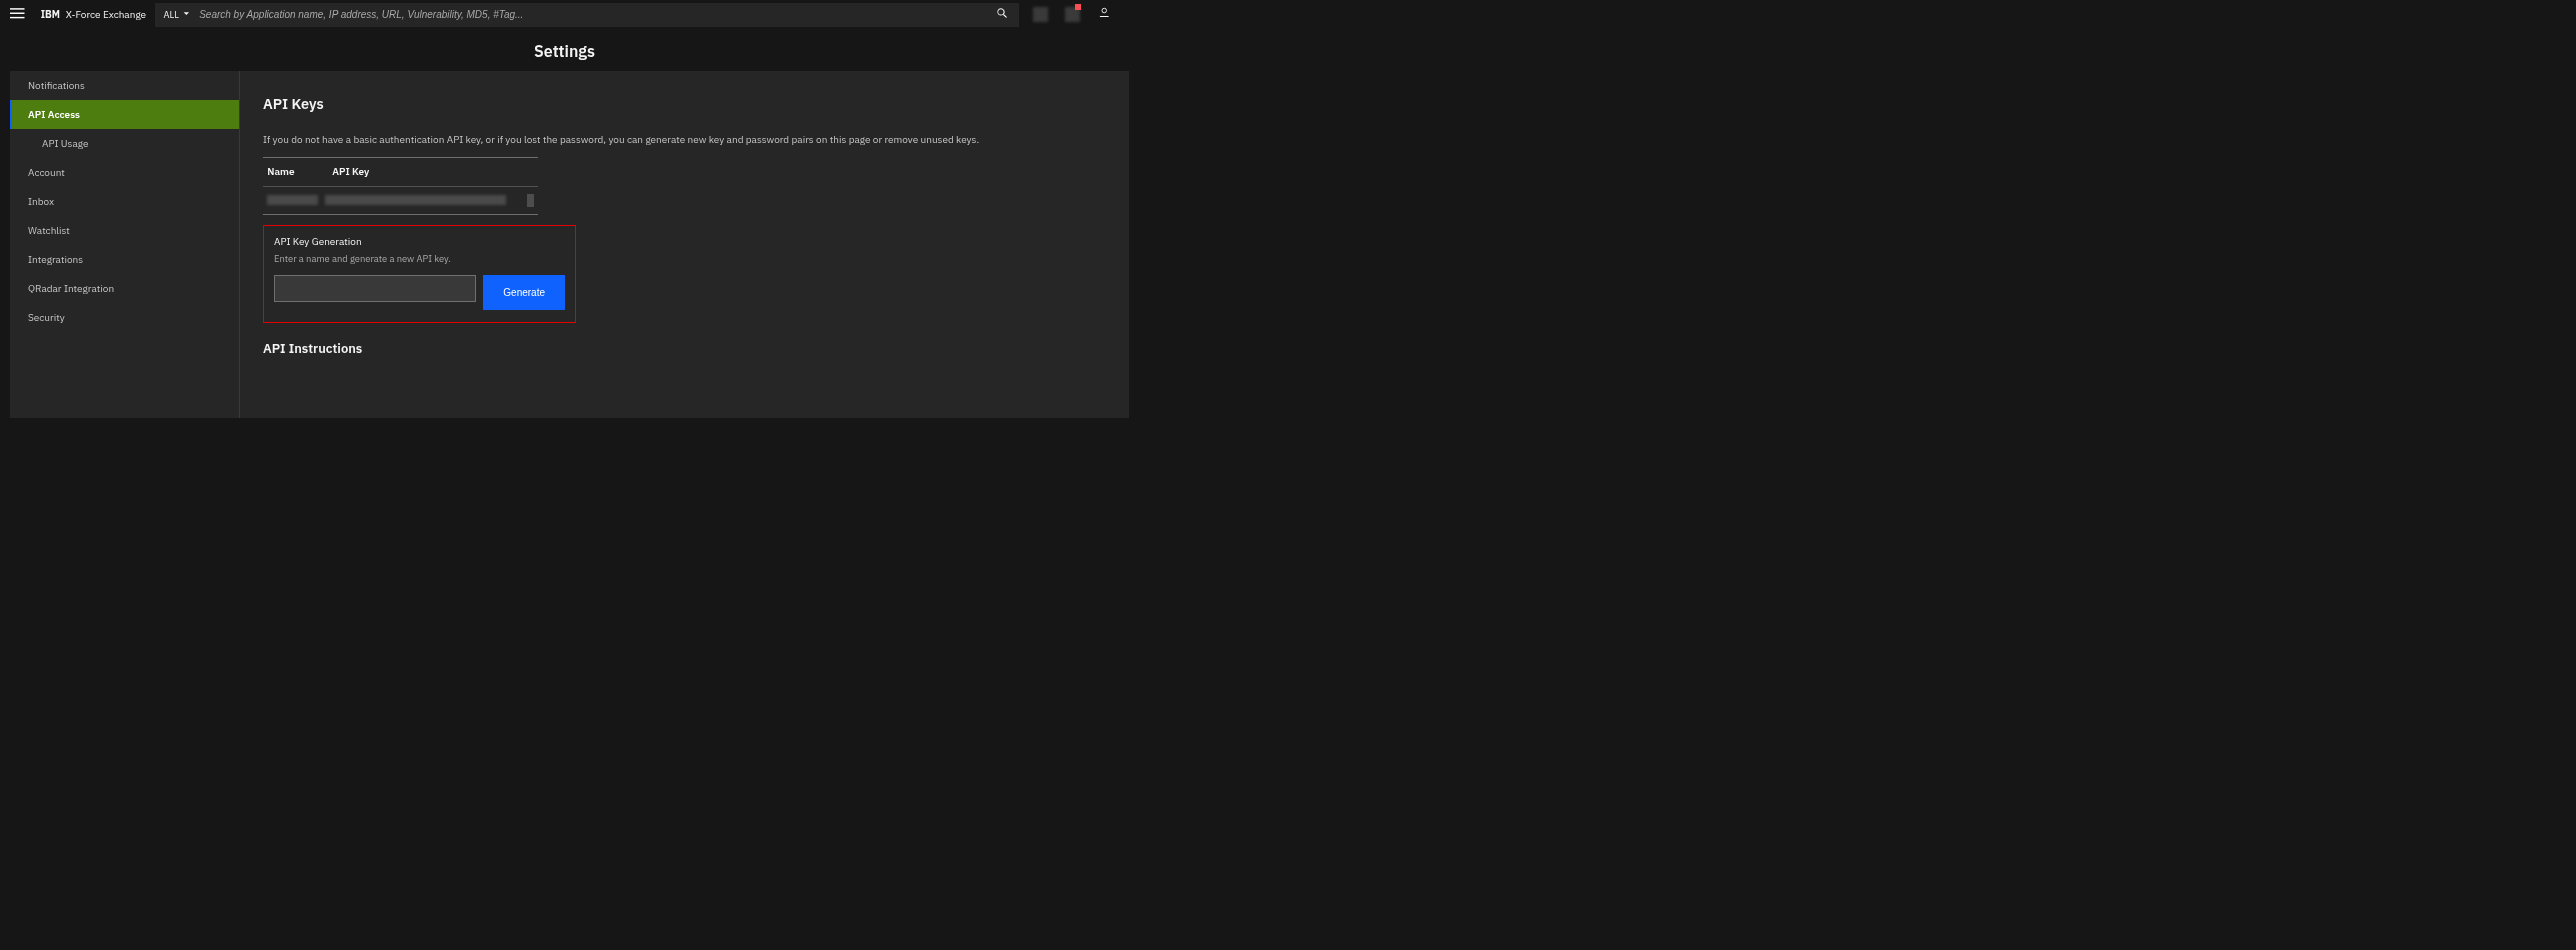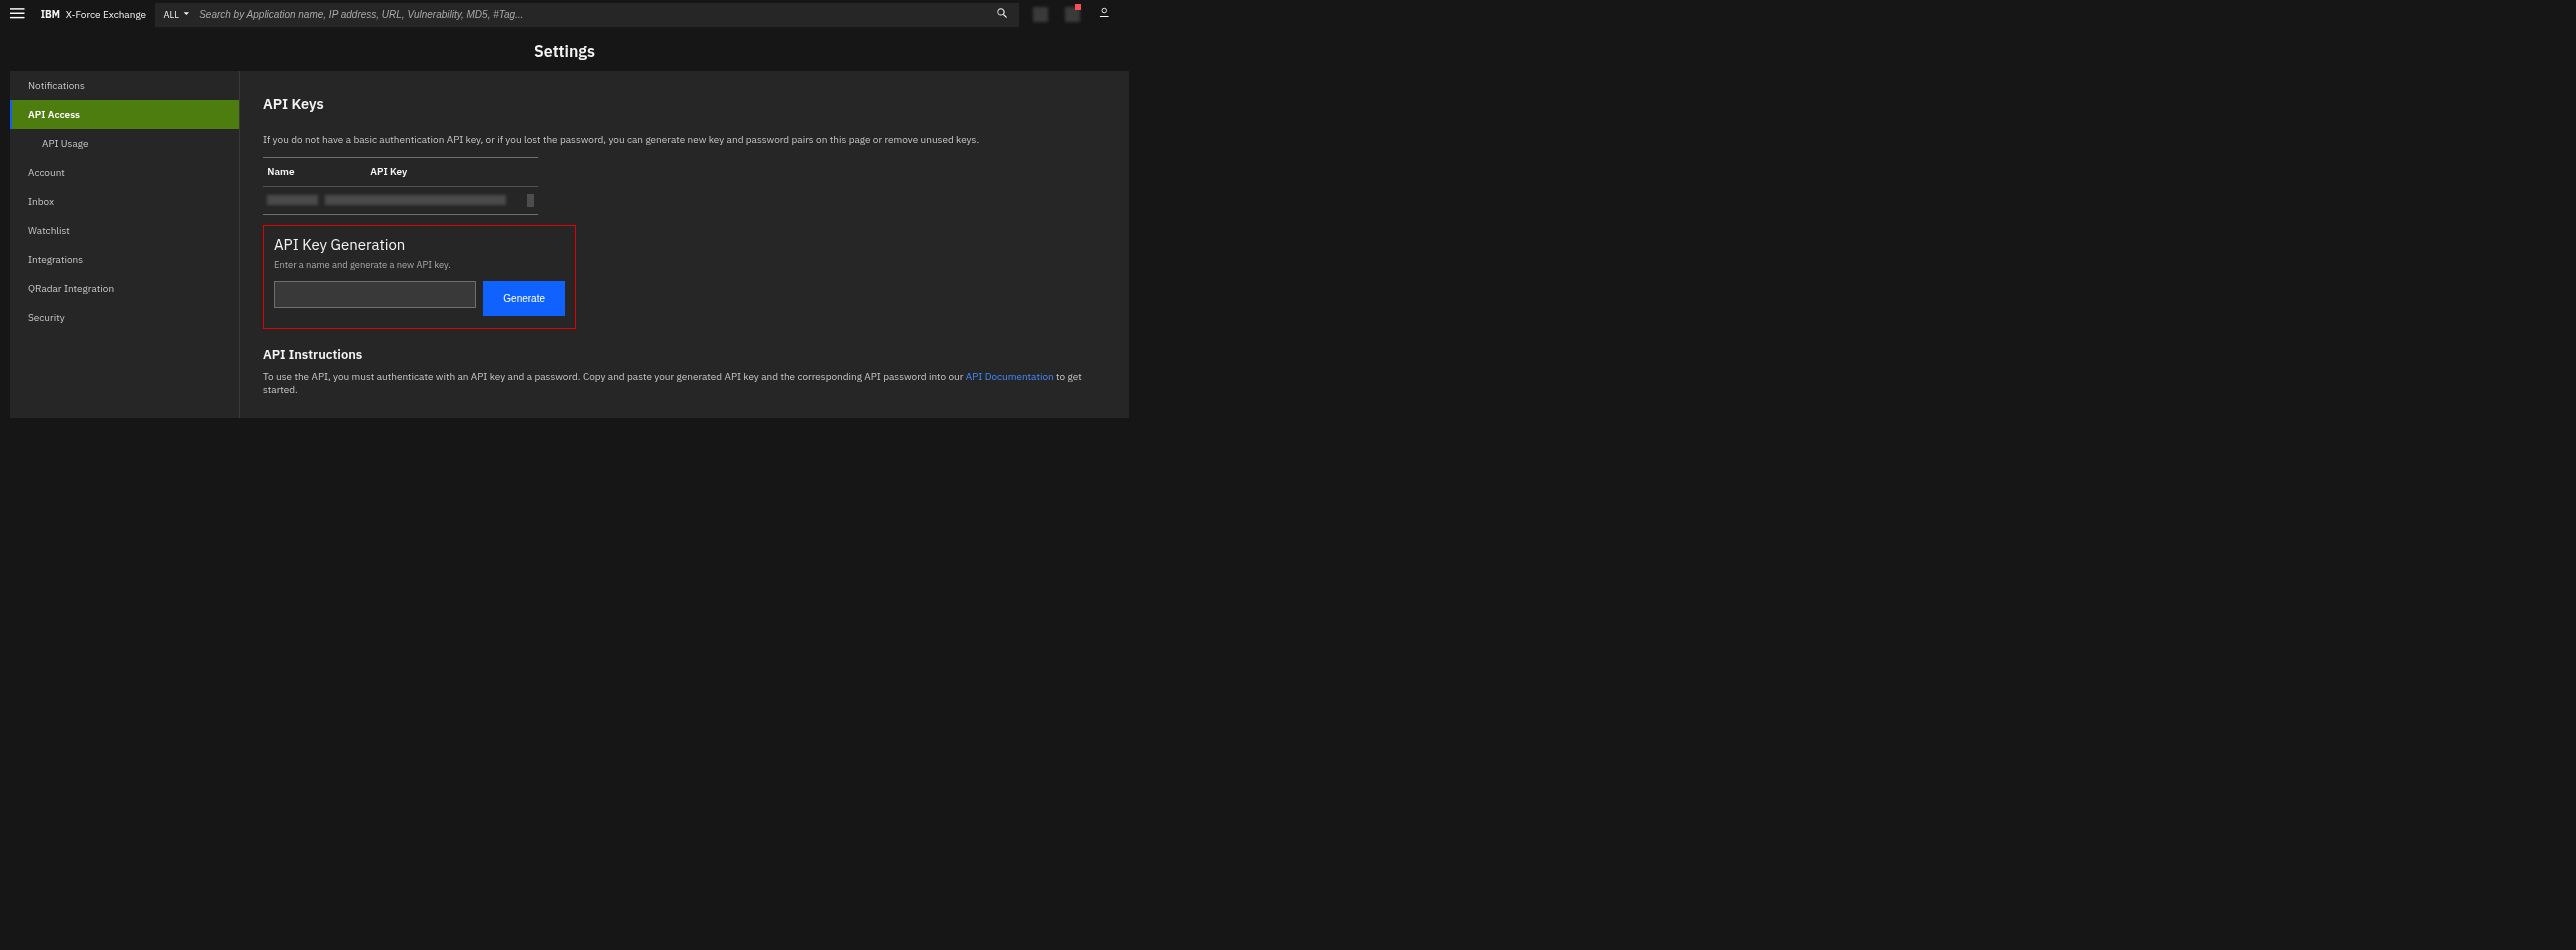--- a/index.html
+++ b/index.html
@@ -175,21 +175,21 @@
       margin-bottom: 11.6px;
     }
 
     .api-table {
       width: 275px;
       border-top: 0.7px solid #6f6f6f;
       border-bottom: 0.7px solid #6f6f6f;
     }
     .api-table-header {
       display: flex;
-      gap: 52px;
+      gap: 14px;
       padding: 7.2px 4.3px;
       font-weight: 600;
       font-size: 10px;
       border-bottom: 0.7px solid #525252;
     }
     .api-table-header .col-name { width: 51px; }
     .api-table-row {
       display: flex;
       gap: 7.2px;
       padding: 7.2px 4.3px;
@@ -205,21 +205,21 @@
     .tiny-blur { width: 7.2px; height: 13px; background: #4d4d4d; filter: blur(0.7px); margin-left: auto; }
 
     
     .gen-box {
       margin-top: 10px;
       border: 1.4px solid #e30000;
       padding: 8.7px 10px 11.6px;
       width: 313px;
     }
     .gen-box h3 {
-      font-size: 15px;
+      font-size: 10px;
       font-weight: 400;
       color: #f4f4f4;
     }
     .gen-box .hint {
       font-size: 9.4px;
       color: #a8a8a8;
       margin-top: 4.3px;
       margin-bottom: 10px;
     }
     .gen-row { display: flex; gap: 7.2px; }
@@ -369,20 +369,17 @@
       <h3>API Key Generation</h3>
       <p class="hint">Enter a name and generate a new API key.</p>
       <div class="gen-row">
         <input class="gen-input" style="">
         <button class="gen-btn">Generate</button>
       </div>
     </div>
 
     <div class="instructions">
       <h3>API Instructions</h3>
-      <p>
-        <span>To use the API, you must authenticate with an API key and a password. Copy and paste your generated API key and the corresponding API password into our </span><a href="#">API Documentation</a><span> to get started.</span>
-      </p>
     </div>
   </main>
 
 </div>
 
 
 </body></html>

